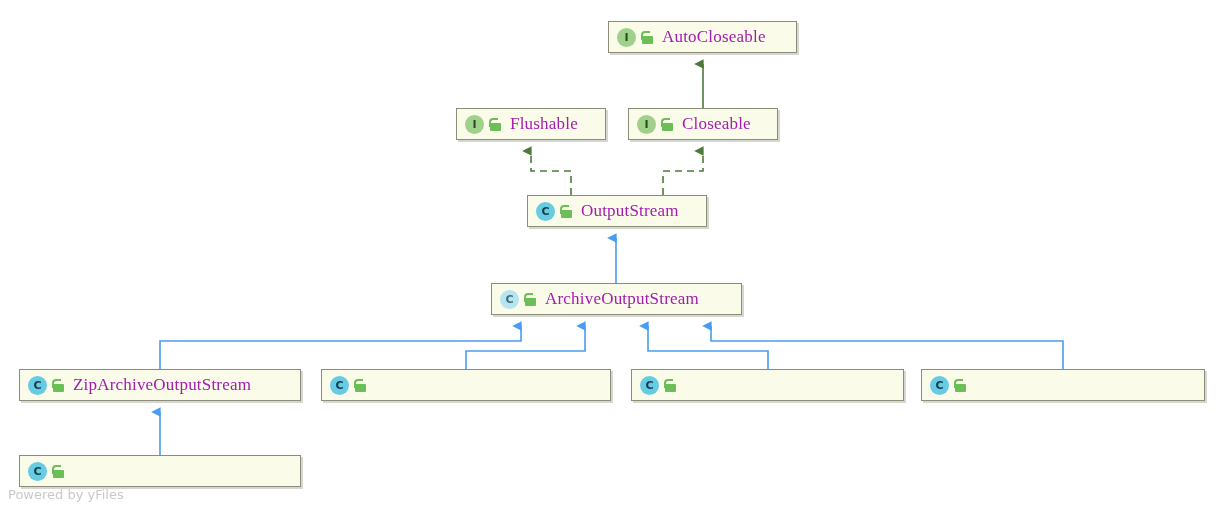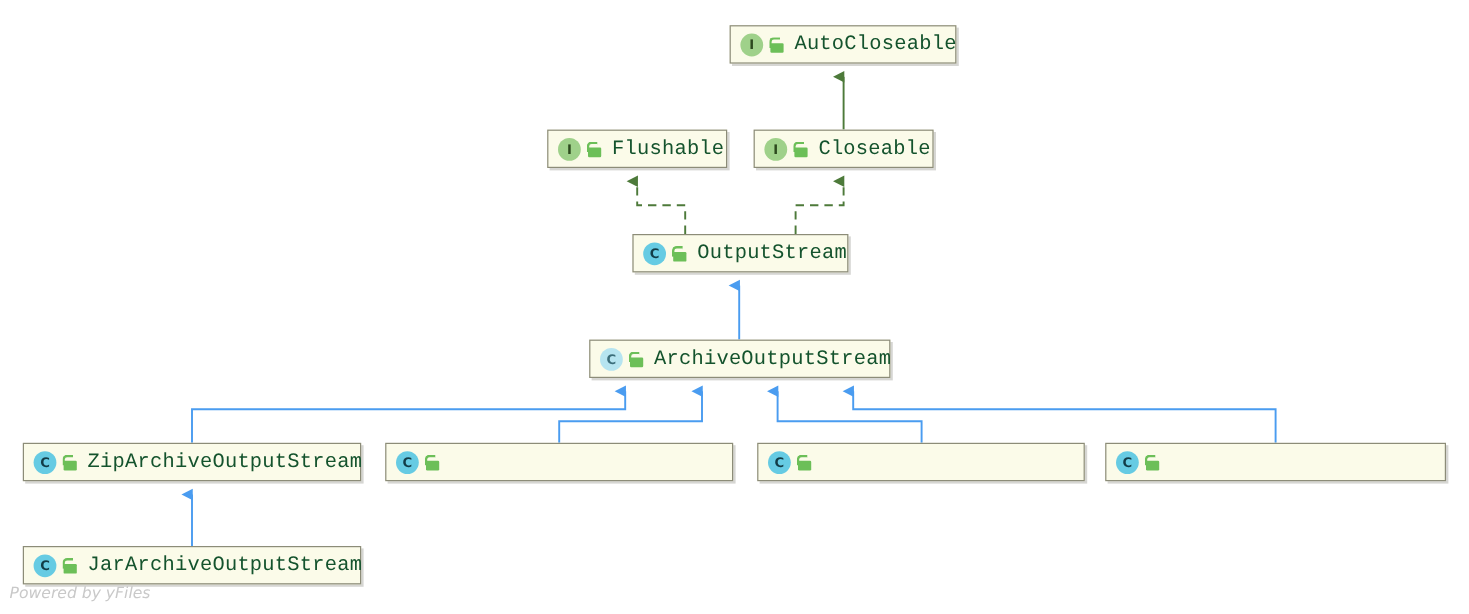--- a/index.html
+++ b/index.html
@@ -8,22 +8,22 @@
   #canvas{position:relative;width:1224px;height:512px;background:#ffffff;}
 
   svg.edges{position:absolute;left:0;top:0;width:1224px;height:512px;
             pointer-events:none;}
 
   .node{position:absolute;box-sizing:border-box;
         background:#fbfbe9;border:1px solid #8c8c78;
         box-shadow:2px 2px 0 rgba(120,120,110,.30);
         display:flex;align-items:center;height:32px;
         padding:0 10px 0 8px;}
-  .node .lbl{font-family:Liberation Mono, monospace;
-             font-size:17px;color:#14532d;white-space:nowrap;
+  .node .lbl{font-family:Liberation Serif, serif;
+             font-size:17px;color:#a21caf;white-space:nowrap;
              letter-spacing:.2px;margin-left:9px;}
 
   
   .tIcon{width:19px;height:19px;border-radius:50%;flex:0 0 19px;
          display:flex;align-items:center;justify-content:center;
          font-family:"DejaVu Sans",sans-serif;font-weight:bold;
          font-size:11px;line-height:1;}
   .tIcon.iface{background:#9fd18a;color:#2c4a1e;}
   .tIcon.cls{background:#66cbe3;color:#123c47;}
   .tIcon.abs{background:#b6e4f0;color:#3b6d7a;}
@@ -32,21 +32,21 @@
   .lock{position:relative;width:12px;height:13px;flex:0 0 12px;
         margin-left:5px;}
   .lock .body{position:absolute;left:1px;bottom:0;width:11px;height:8px;
               background:#6cbf58;border-radius:1px;}
   .lock .shk{position:absolute;left:0px;top:0;width:7px;height:7px;
              border:2px solid #6cbf58;border-bottom:none;
              border-right:none;border-radius:4px 0 0 0;}
 
   .watermark{position:absolute;left:8px;top:487px;
              font-family:"DejaVu Sans",sans-serif;font-size:13px;
-             color:#c9c9c9;white-space:nowrap;font-style:italic;}
+             color:#c9c9c9;white-space:nowrap;}
 </style>
 </head>
 <body>
 
 <div id="canvas">
 
   <svg class="edges" viewBox="0 0 1224 512">
     <defs>
       <marker id="grnArrow" markerWidth="11" markerHeight="11" refX="5.2" refY="9.4" orient="auto" markerUnits="userSpaceOnUse">
         <path d="M5.2,0.6 L10,10 L0.4,10 Z" fill="#4d7a3a"></path>
@@ -170,17 +170,16 @@
         <span class="body"></span>
       </span>
   </div>
 
   <div class="node" id="n-jarout" style="left: 19px; top: 455px; width: 282px;">
     <span class="tIcon cls">C</span>
     <span class="lock">
         <span class="shk"></span>
         <span class="body"></span>
       </span>
-    <span class="lbl">JarArchiveOutputStream</span>
   </div>
 
   <div class="watermark">Powered by yFiles</div>
 </div>
 
 </body></html>

